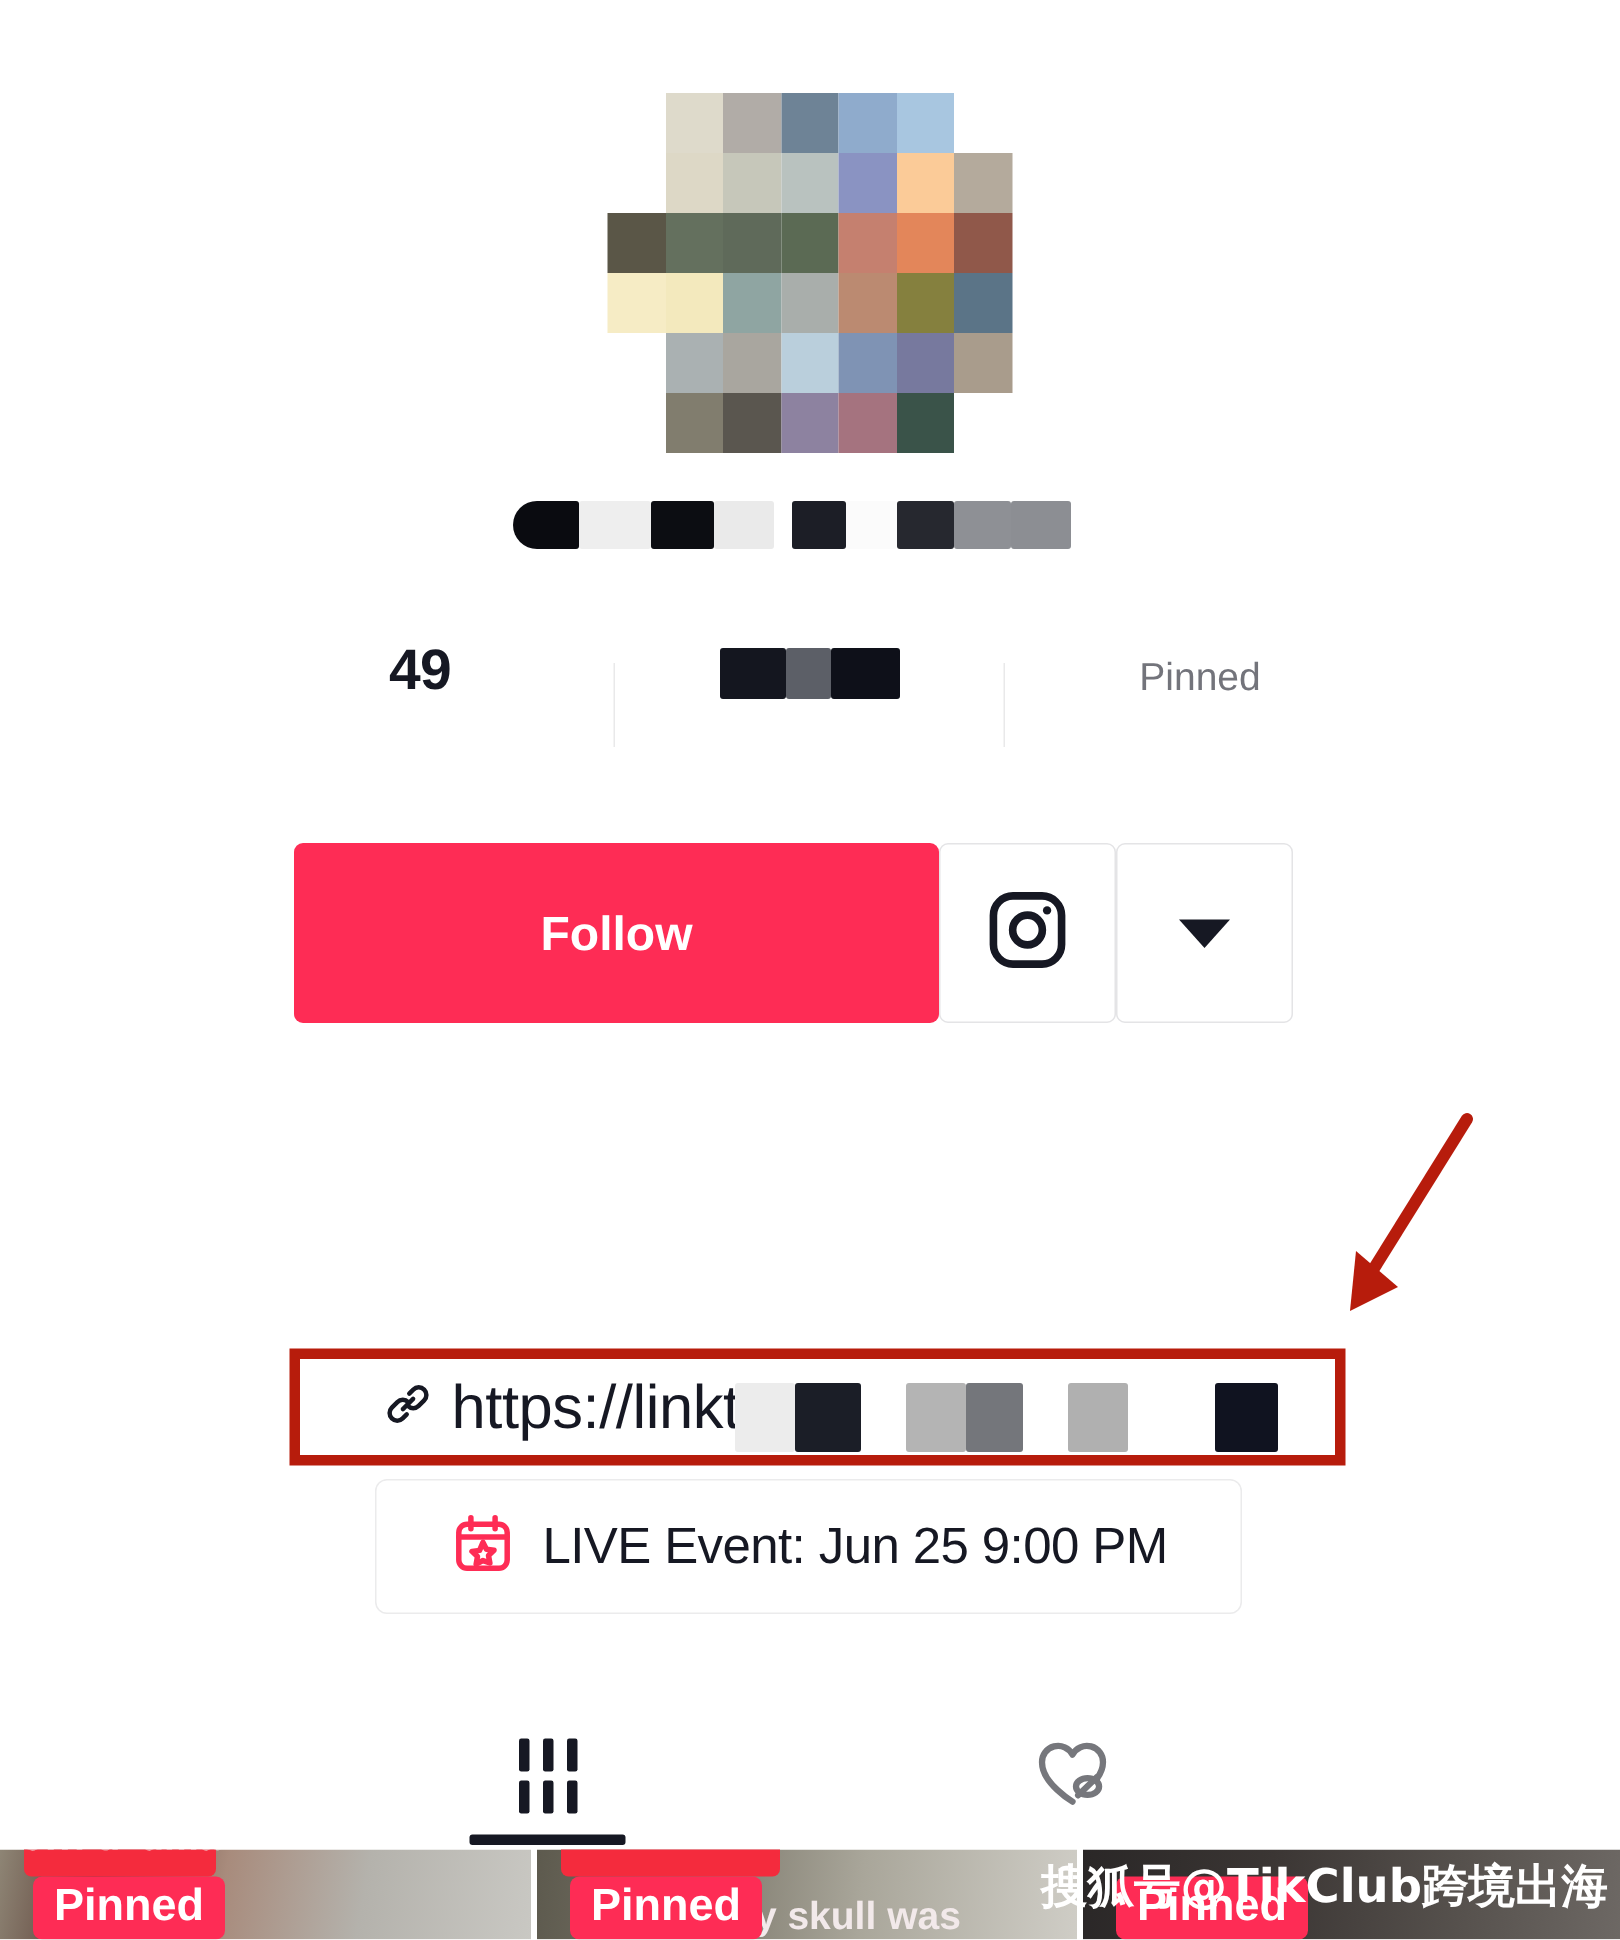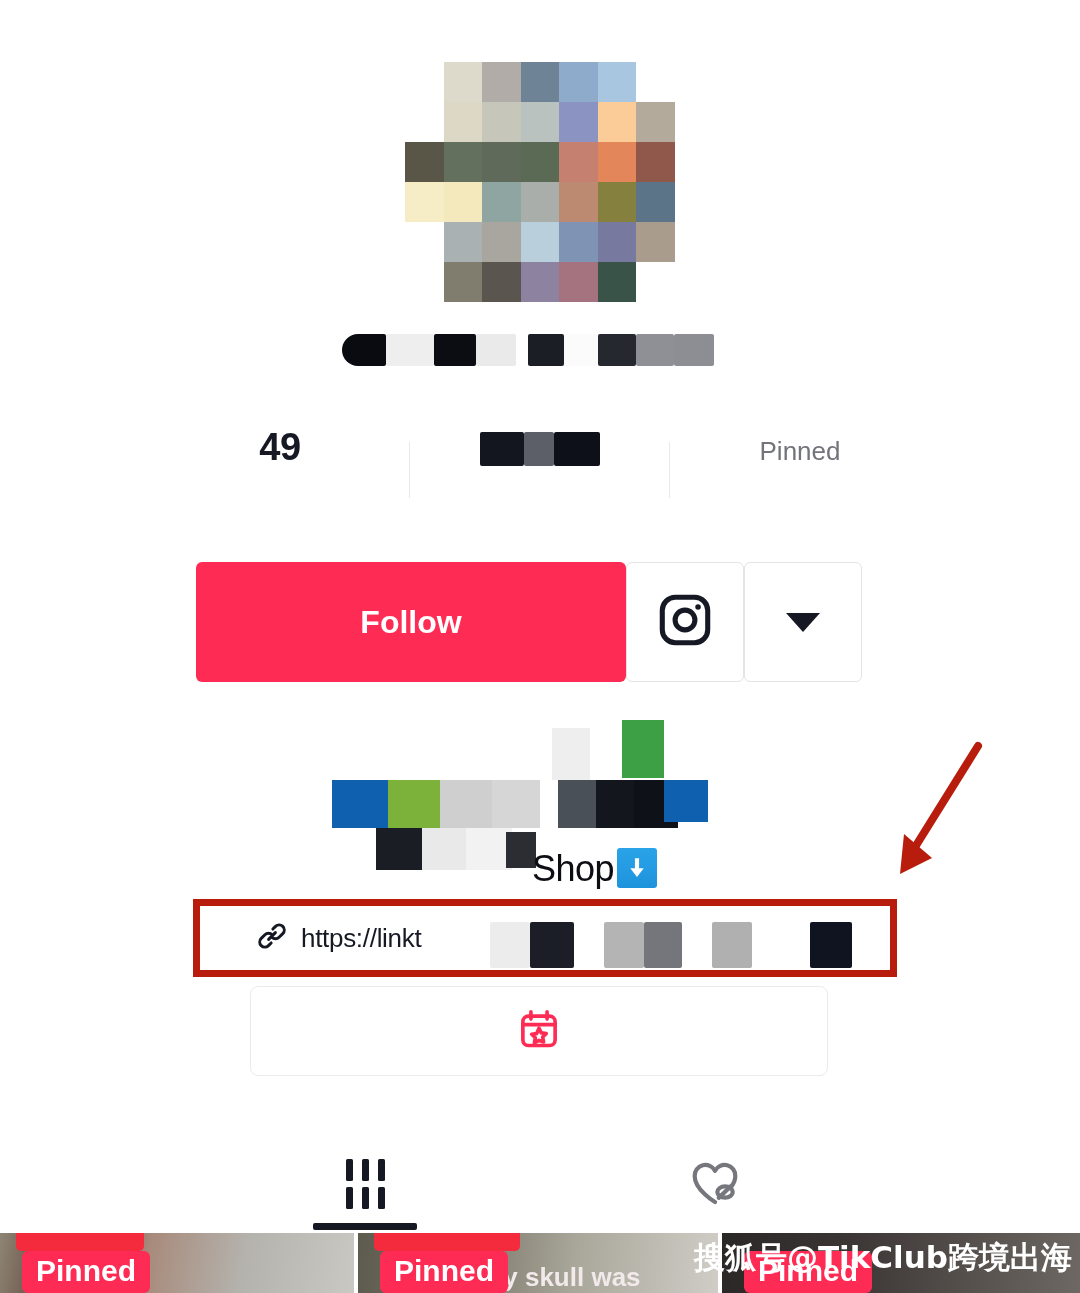--- a/index.html
+++ b/index.html
@@ -114,21 +114,21 @@
     width: 704px; height: 78px;
     border: 7px solid #b71c0c;
     background: #ffffff;
   }
   #link-inner {
     position: absolute; inset: 0;
     display: flex; align-items: center;
     padding-left: 55px;
   }
   #link-text {
-    font-size: 26px; color: #161823;
+    font-size: 41px; color: #161823;
     font-family: "Liberation Sans", sans-serif;
     white-space: nowrap; letter-spacing: -0.3px;
     margin-left: 12px;
   }
   #link-redacts { position: absolute; left: 0; top: 0; width: 100%; height: 100%; }
 
   
   #live-btn {
     position: absolute; left: 250px; top: 986px;
     width: 578px; height: 90px;
@@ -294,44 +294,20 @@
           <circle cx="12" cy="12" r="4.1"></circle>
           <circle cx="17.4" cy="6.6" r="1.15" fill="#161823" stroke="none"></circle>
         </svg>
       </span>
     </div>
     <div class="sq-btn">
       <span class="caret"></span>
     </div>
   </div>
 
-  <div id="bio">
-    <div id="bio-blocks">
-        <div class="bio-blk" style="left: 32px; top: 80px; width: 56px; height: 48px; background: rgb(16, 96, 176);"></div>
-        <div class="bio-blk" style="left: 88px; top: 80px; width: 52px; height: 48px; background: rgb(124, 178, 58);"></div>
-        <div class="bio-blk" style="left: 140px; top: 80px; width: 52px; height: 48px; background: rgb(207, 207, 207);"></div>
-        <div class="bio-blk" style="left: 192px; top: 80px; width: 48px; height: 48px; background: rgb(214, 214, 214);"></div>
-        <div class="bio-blk" style="left: 258px; top: 80px; width: 38px; height: 48px; background: rgb(74, 80, 88);"></div>
-        <div class="bio-blk" style="left: 296px; top: 80px; width: 38px; height: 48px; background: rgb(20, 22, 30);"></div>
-        <div class="bio-blk" style="left: 334px; top: 80px; width: 44px; height: 48px; background: rgb(15, 17, 24);"></div>
-        <div class="bio-blk" style="left: 252px; top: 28px; width: 38px; height: 52px; background: rgb(238, 238, 238);"></div>
-        <div class="bio-blk" style="left: 322px; top: 20px; width: 42px; height: 58px; background: rgb(62, 160, 68);"></div>
-        <div class="bio-blk" style="left: 364px; top: 80px; width: 44px; height: 42px; background: rgb(16, 96, 176);"></div>
-        <div class="bio-blk" style="left: 76px; top: 128px; width: 46px; height: 42px; background: rgb(27, 29, 36);"></div>
-        <div class="bio-blk" style="left: 122px; top: 128px; width: 44px; height: 42px; background: rgb(233, 233, 233);"></div>
-        <div class="bio-blk" style="left: 166px; top: 128px; width: 46px; height: 42px; background: rgb(242, 242, 242);"></div>
-        <div class="bio-blk" style="left: 206px; top: 132px; width: 30px; height: 36px; background: rgb(43, 45, 51);"></div>
-      </div>
-    <div id="shop-text">Shop</div>
-    <div id="shop-emoji">
-      <svg width="26" height="26" viewBox="0 0 24 24" fill="#ffffff">
-        <path d="M10.1 3h3.8v9.2h4.3L12 20.4 5.8 12.2h4.3z"></path>
-      </svg>
-    </div>
-  </div>
 
   <svg id="arrow" width="150" height="160">
     <path d="M118 16 L52 122" stroke="#b71c0c" stroke-width="8" stroke-linecap="round" fill="none"></path>
     <path d="M40 144 L44 104 L72 128 Z" fill="#b71c0c"></path>
   </svg>
 
   <div id="link-box">
     <div id="link-inner">
       <span>
         <svg width="34" height="34" viewBox="0 0 24 24" fill="none" stroke="#161823" stroke-width="2.1" stroke-linecap="round">
@@ -353,20 +329,21 @@
   </div>
 
   <div id="live-btn">
     <span>
       <svg width="44" height="44" viewBox="0 0 24 24" fill="none" stroke="#fe2c55" stroke-width="2" stroke-linecap="round" stroke-linejoin="round">
         <rect x="3.2" y="5" width="17.6" height="16" rx="3"></rect>
         <path d="M7.6 2.6v4M16.4 2.6v4M3.2 9.6h17.6"></path>
         <path d="M12 11.6l1.25 2.5 2.75.36-2 1.9.5 2.74L12 18.2l-2.5 1.3.5-2.74-2-1.9 2.75-.36z"></path>
       </svg>
     </span>
+    <span id="live-label">LIVE Event: Jun 25 9:00 PM</span>
   </div>
 
   <div id="tabs">
     <div class="tab">
       <span class="grid-icon">
         <i></i>
           <i></i>
           <i></i>
           <i></i>
           <i></i>

